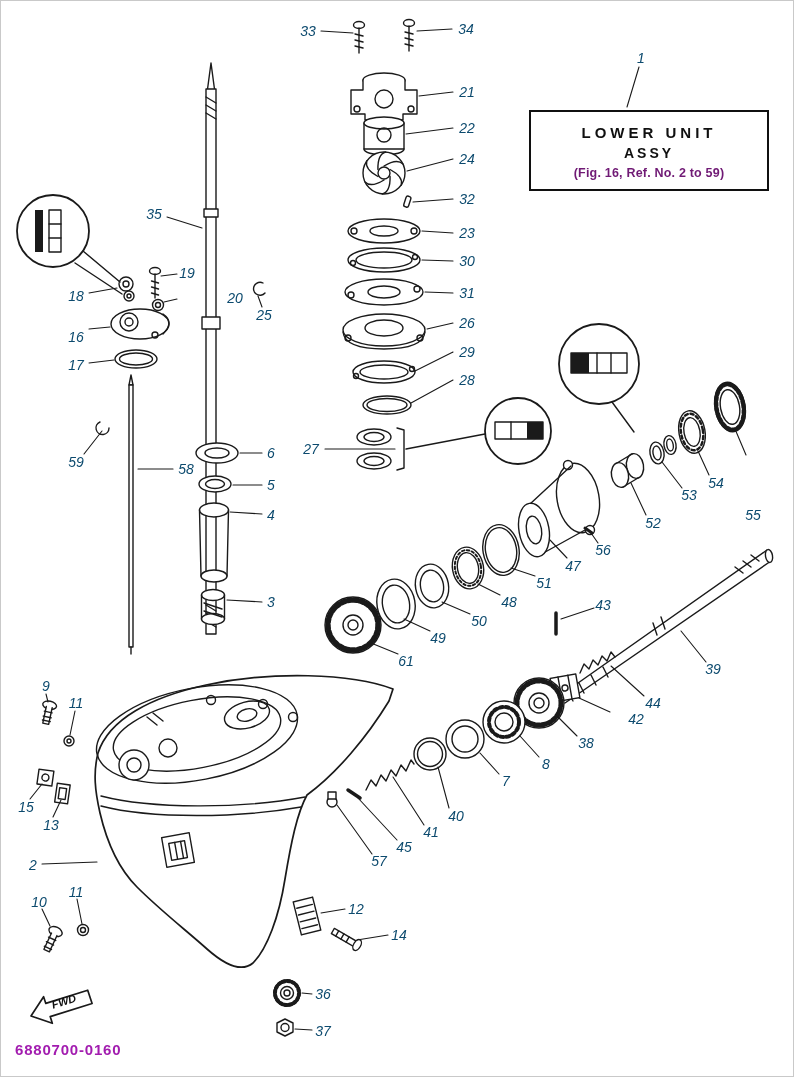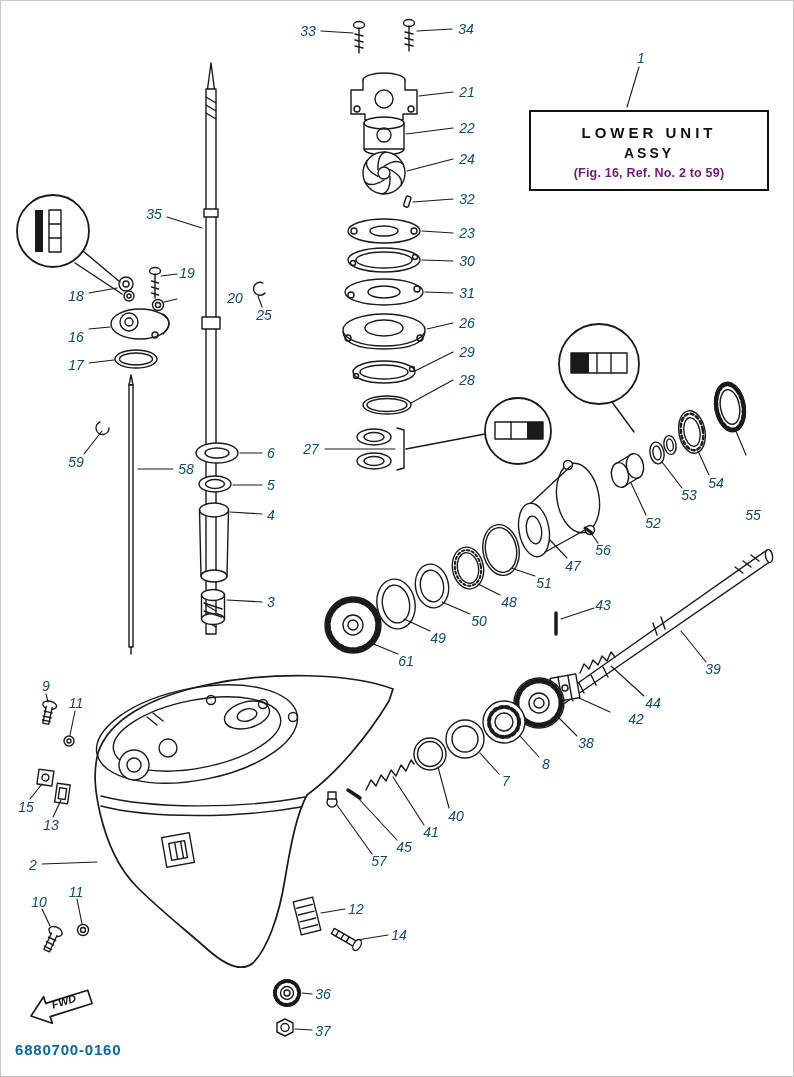--- a/index.html
+++ b/index.html
@@ -20,21 +20,21 @@
   .title-box{
     position:absolute;left:528px;top:109px;width:240px;
     border:2.5px solid #101010;background:#fff;text-align:center;
     padding:12px 4px 9px;box-sizing:border-box;
   }
   .tb1{font-weight:bold;font-size:15px;letter-spacing:4px;color:#101010;}
   .tb2{font-weight:bold;font-size:14px;letter-spacing:3px;margin-top:4px;color:#101010;}
   .tb3{font-weight:bold;font-size:12.5px;margin-top:5px;letter-spacing:0.2px;color:#701a75;}
   .drawing-number{
     position:absolute;left:14px;top:1040px;font-size:15px;
-    letter-spacing:0.8px;color:#0369a1;font-weight:bold;
+    letter-spacing:0.8px;color:#a21caf;font-weight:bold;
   }
 </style>
 </head>
 <body>
 
 <div class="stage">
 
   <svg class="art" width="794" height="1077" viewBox="0 0 794 1077">
     <g class="ink">
 

